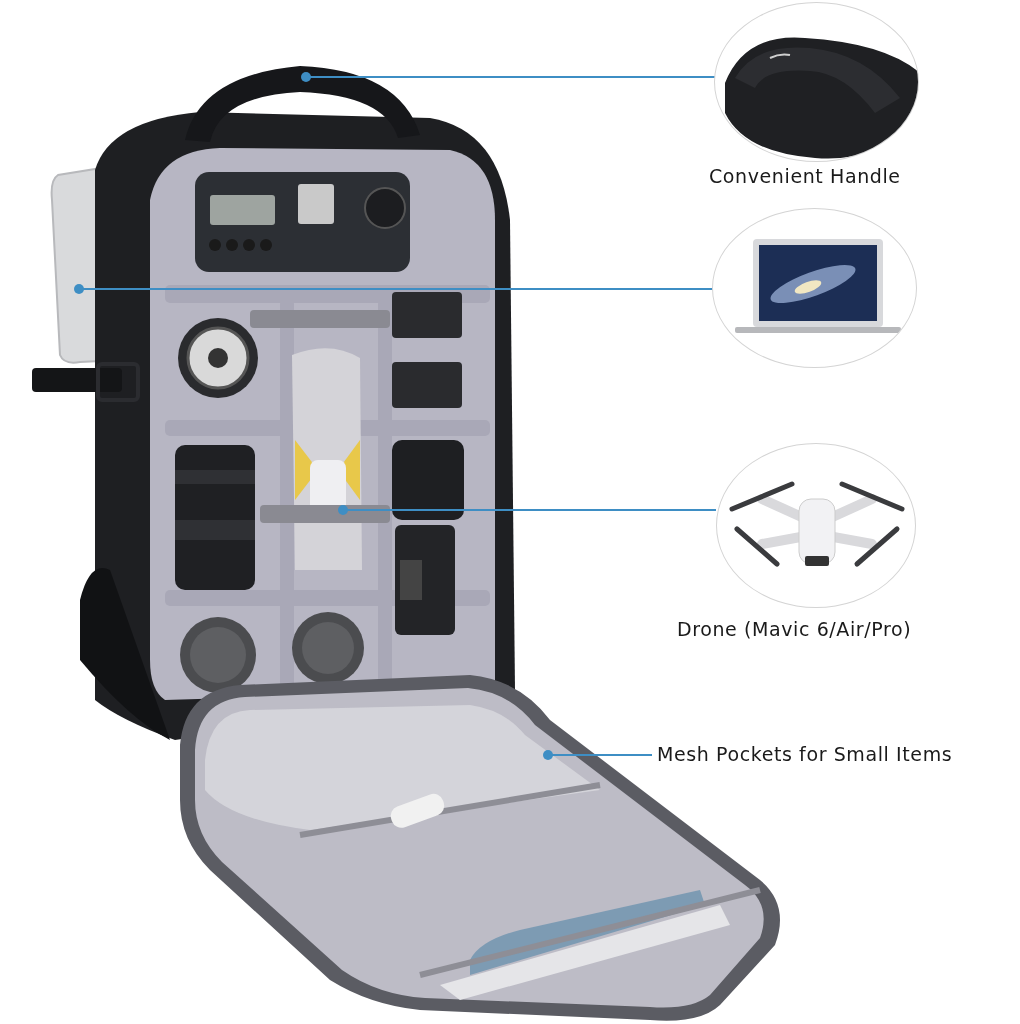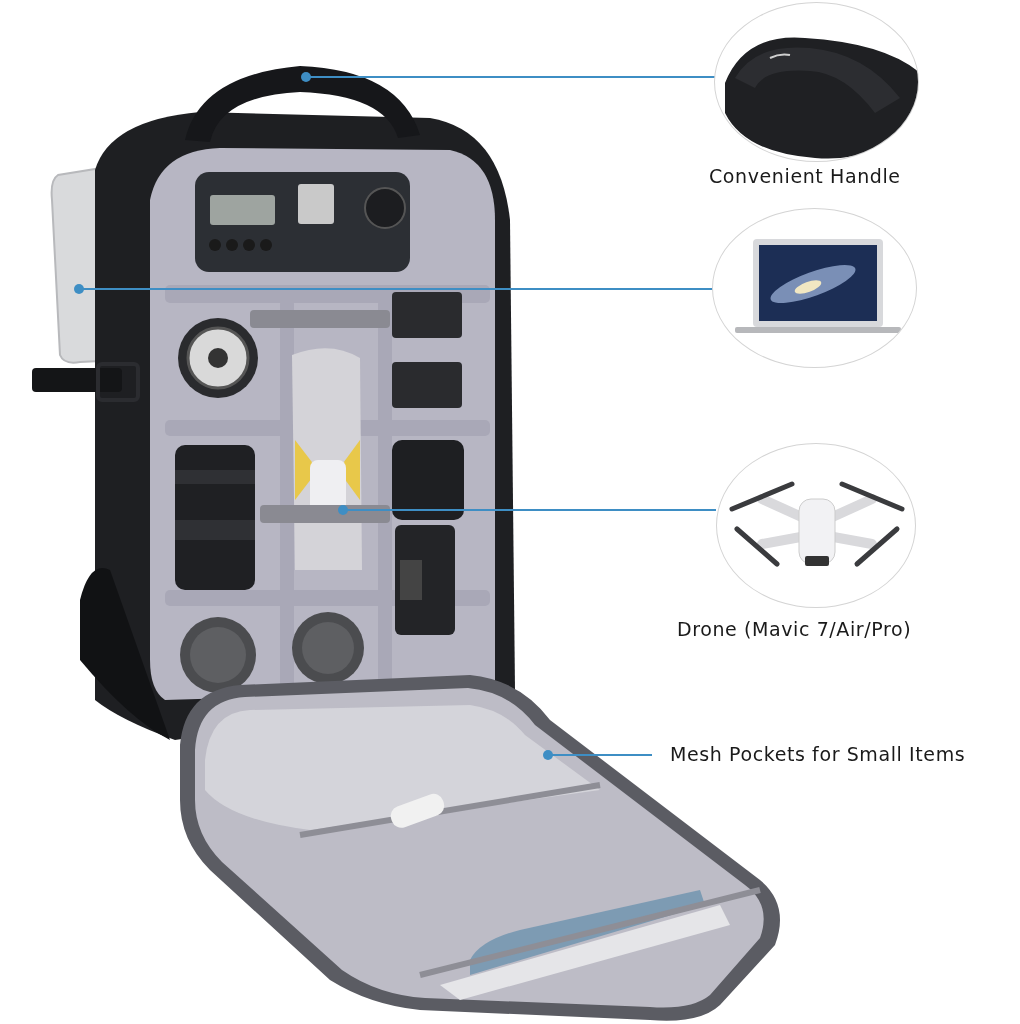--- a/index.html
+++ b/index.html
@@ -158,20 +158,20 @@
         <line x1="15" y1="65" x2="75" y2="40"></line>
           <line x1="125" y1="40" x2="185" y2="65"></line>
         <line x1="20" y1="85" x2="60" y2="120"></line>
           <line x1="140" y1="120" x2="180" y2="85"></line>
       </g>
       <rect x="82" y="55" width="36" height="65" rx="12" fill="#f2f2f4" stroke="#ccc"></rect>
       <rect x="88" y="112" width="24" height="10" rx="2" fill="#333"></rect>
     </svg>
   </div>
   <div class="label" style="left:677px; top:615px;">
-    <div>Drone (Mavic 7/Air/Pro)</div>
+    <div>Drone (Mavic 6/Air/Pro)</div>
   </div>
 
-  <div class="label" style="left:657px; top:740px;margin-left:13px;">
+  <div class="label" style="left:657px; top:740px;">
     <span>Mesh Pockets for Small Items</span>
   </div>
 
 </div>
 
 </body></html>

